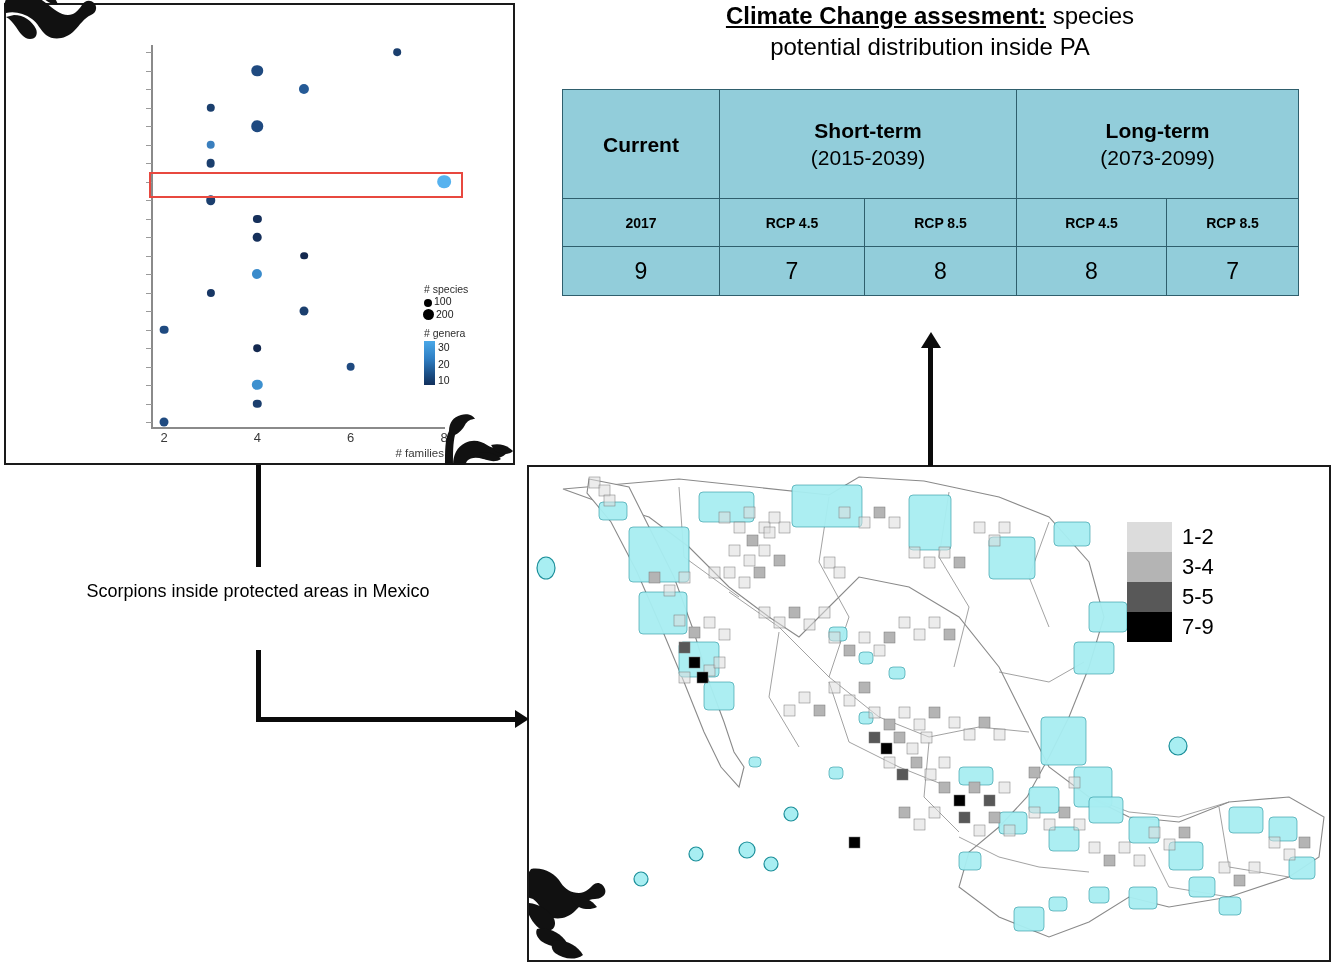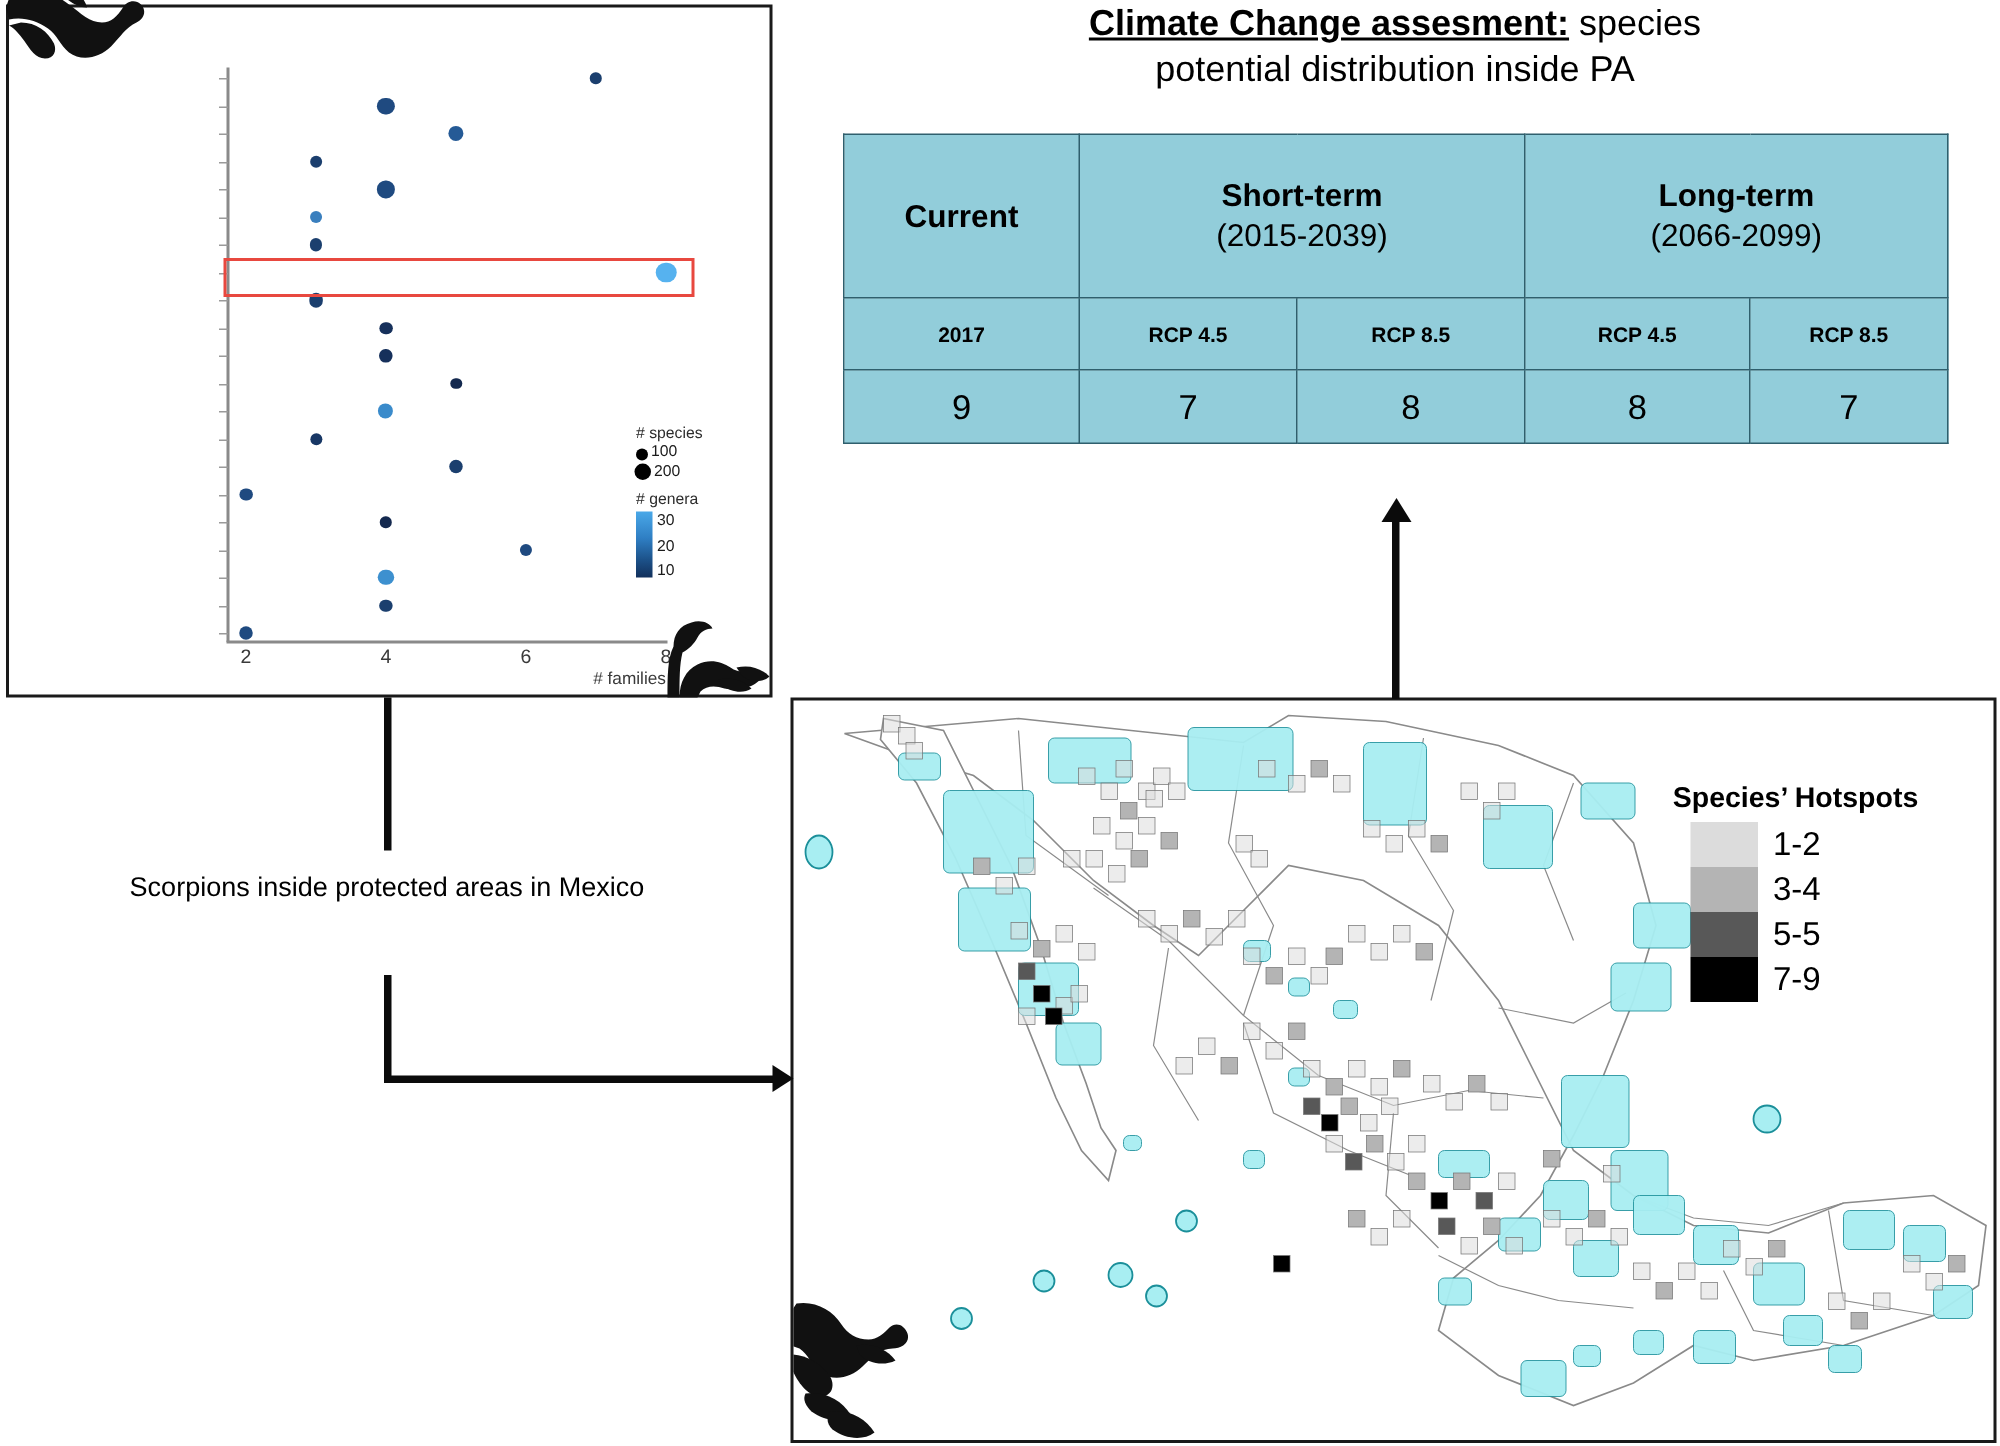--- a/index.html
+++ b/index.html
@@ -195,21 +195,21 @@
     <tr>
       <td class="th1" colspan="1">
         <div>Current</div>
       </td>
       <td class="th1" colspan="2">
         <div>Short-term</div>
         <div style="font-weight:normal;">(2015-2039)</div>
       </td>
       <td class="th1" colspan="2">
         <div>Long-term</div>
-        <div style="font-weight:normal;">(2066-2099)</div>
+        <div style="font-weight:normal;">(2073-2099)</div>
       </td>
     </tr>
     <tr>
       <td class="th2">2017</td>
       <td class="th2">RCP 4.5</td>
       <td class="th2">RCP 8.5</td>
       <td class="th2">RCP 4.5</td>
       <td class="th2">RCP 8.5</td>
     </tr>
     <tr>
@@ -410,21 +410,20 @@
         C70,14 76,16 78,22 C80,28 74,32 68,32 C60,32 54,38 48,44 C40,52 28,54 20,48
         C14,43 12,36 6,32 L0,30 L0,8 Z"></path>
       <path fill="#111" d="M0,36 C10,36 20,42 26,50 C30,56 28,64 20,64 C12,64 6,56 2,48 L0,44 Z"></path>
       <path fill="#111" d="M10,62 C22,60 34,66 40,76 C34,82 22,80 14,74 C10,70 8,66 10,62 Z"></path>
       <path fill="#111" d="M26,74 C38,72 50,78 56,88 C48,94 36,92 28,86 C24,82 24,78 26,74 Z"></path>
       <path fill="#111" d="M44,30 C54,28 64,32 70,40 C62,44 52,42 46,36 Z"></path>
     </svg>
   </div>
 
   <div id="map-legend">
-    <div id="map-legend-title">Species’ Hotspots</div>
     <div id="map-legend-body">
       <div id="swatches">
           <span class="swatch" style="background: rgb(220, 220, 220);"></span>
           <span class="swatch" style="background: rgb(180, 180, 180);"></span>
           <span class="swatch" style="background: rgb(88, 88, 88);"></span>
           <span class="swatch" style="background: rgb(0, 0, 0);"></span>
         </div>
       <div id="swatch-labels">
           <div class="sw-lab">1-2</div>
           <div class="sw-lab">3-4</div>

